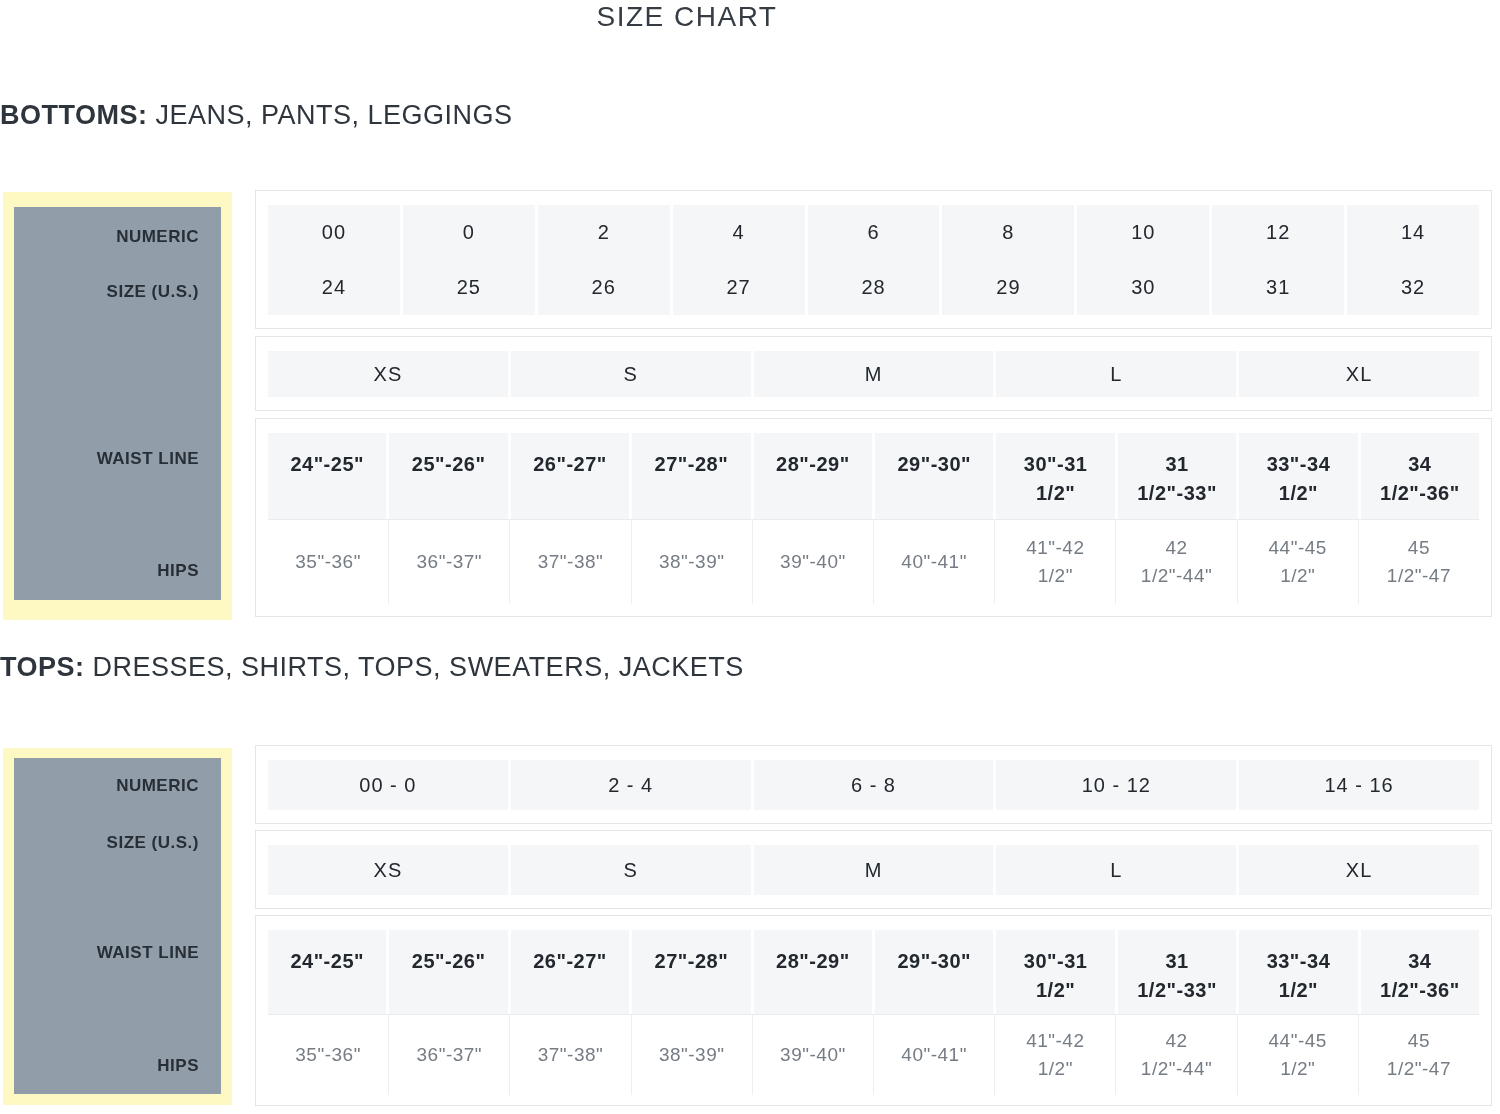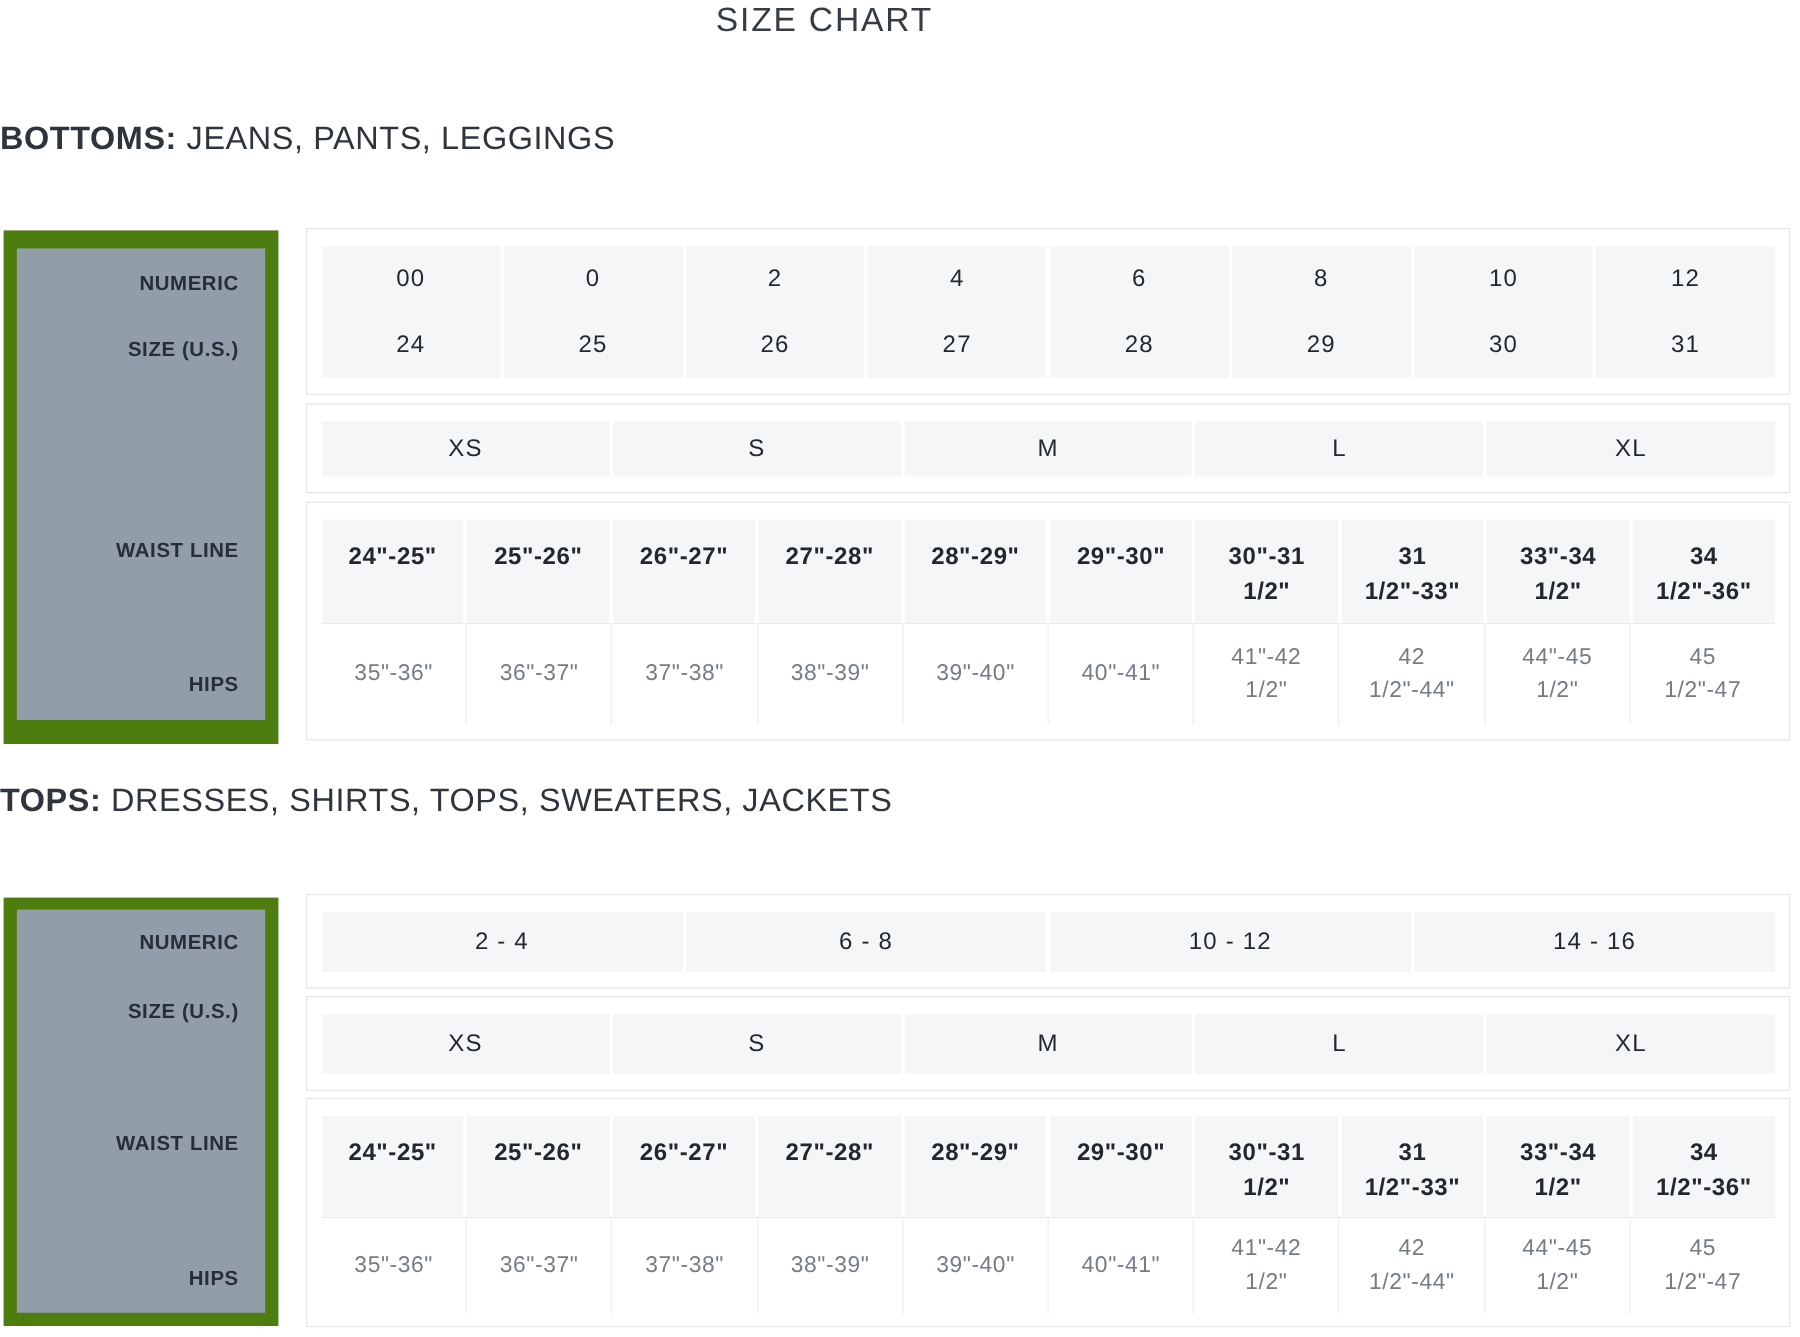--- a/index.html
+++ b/index.html
@@ -19,21 +19,21 @@
   .section-heading {
     position:absolute; left:0; width:1500px;
     font-size:27px; font-weight:400;
     letter-spacing:0.5px; color:#2e353d; line-height:34px;
   }
   .section-heading b { font-weight:700; }
   #bottoms-heading { top:98px; }
   #tops-heading { top:650px; }
 
   
-  .side-frame { position:absolute; background:#4d7c0f;padding-left:20px; }
+  .side-frame { position:absolute; background:#fef9c3;padding-left:20px; }
   .side-gray { position:absolute; background:#919da9; }
   #bottoms-side-frame { left:3px; top:192px; width:229px; height:428px; }
   #bottoms-side-gray { left:11px; top:15px; width:207px; height:393px; }
   #tops-side-frame { left:3px; top:748px; width:229px; height:357px; }
   #tops-side-gray { left:11px; top:10px; width:207px; height:336px; }
   .side-label {
     position:absolute; right:22px; white-space:nowrap;
     font-size:17px; font-weight:700; letter-spacing:0.5px; color:#272e36;
   }
 
@@ -121,20 +121,24 @@
         <div>29</div>
       </div>
         <div class="cell pair-cell">
         <div>10</div>
         <div>30</div>
       </div>
         <div class="cell pair-cell">
         <div>12</div>
         <div>31</div>
       </div>
+        <div class="cell pair-cell">
+        <div>14</div>
+        <div>32</div>
+      </div>
       </div>
   </div>
   <div class="sect gap7">
     <div class="row">
         <div class="cell letter-cell">XS</div>
         <div class="cell letter-cell">S</div>
         <div class="cell letter-cell">M</div>
         <div class="cell letter-cell">L</div>
         <div class="cell letter-cell">XL</div>
       </div>
@@ -184,20 +188,21 @@
     <div class="side-label" style="top:18px;">NUMERIC</div>
     <div class="side-label" style="top:75px;">SIZE (U.S.)</div>
     <div class="side-label" style="top:185px;">WAIST LINE</div>
     <div class="side-label" style="top:298px;">HIPS</div>
   </div>
 </div>
 
 <div class="tbl" id="tops-tbl">
   <div class="sect tall-num">
     <div class="row">
+        <div class="cell num-cell">00 - 0</div>
         <div class="cell num-cell">2 - 4</div>
         <div class="cell num-cell">6 - 8</div>
         <div class="cell num-cell">10 - 12</div>
         <div class="cell num-cell">14 - 16</div>
       </div>
   </div>
   <div class="sect tall-letter gap6">
     <div class="row">
         <div class="cell letter-cell">XS</div>
         <div class="cell letter-cell">S</div>

